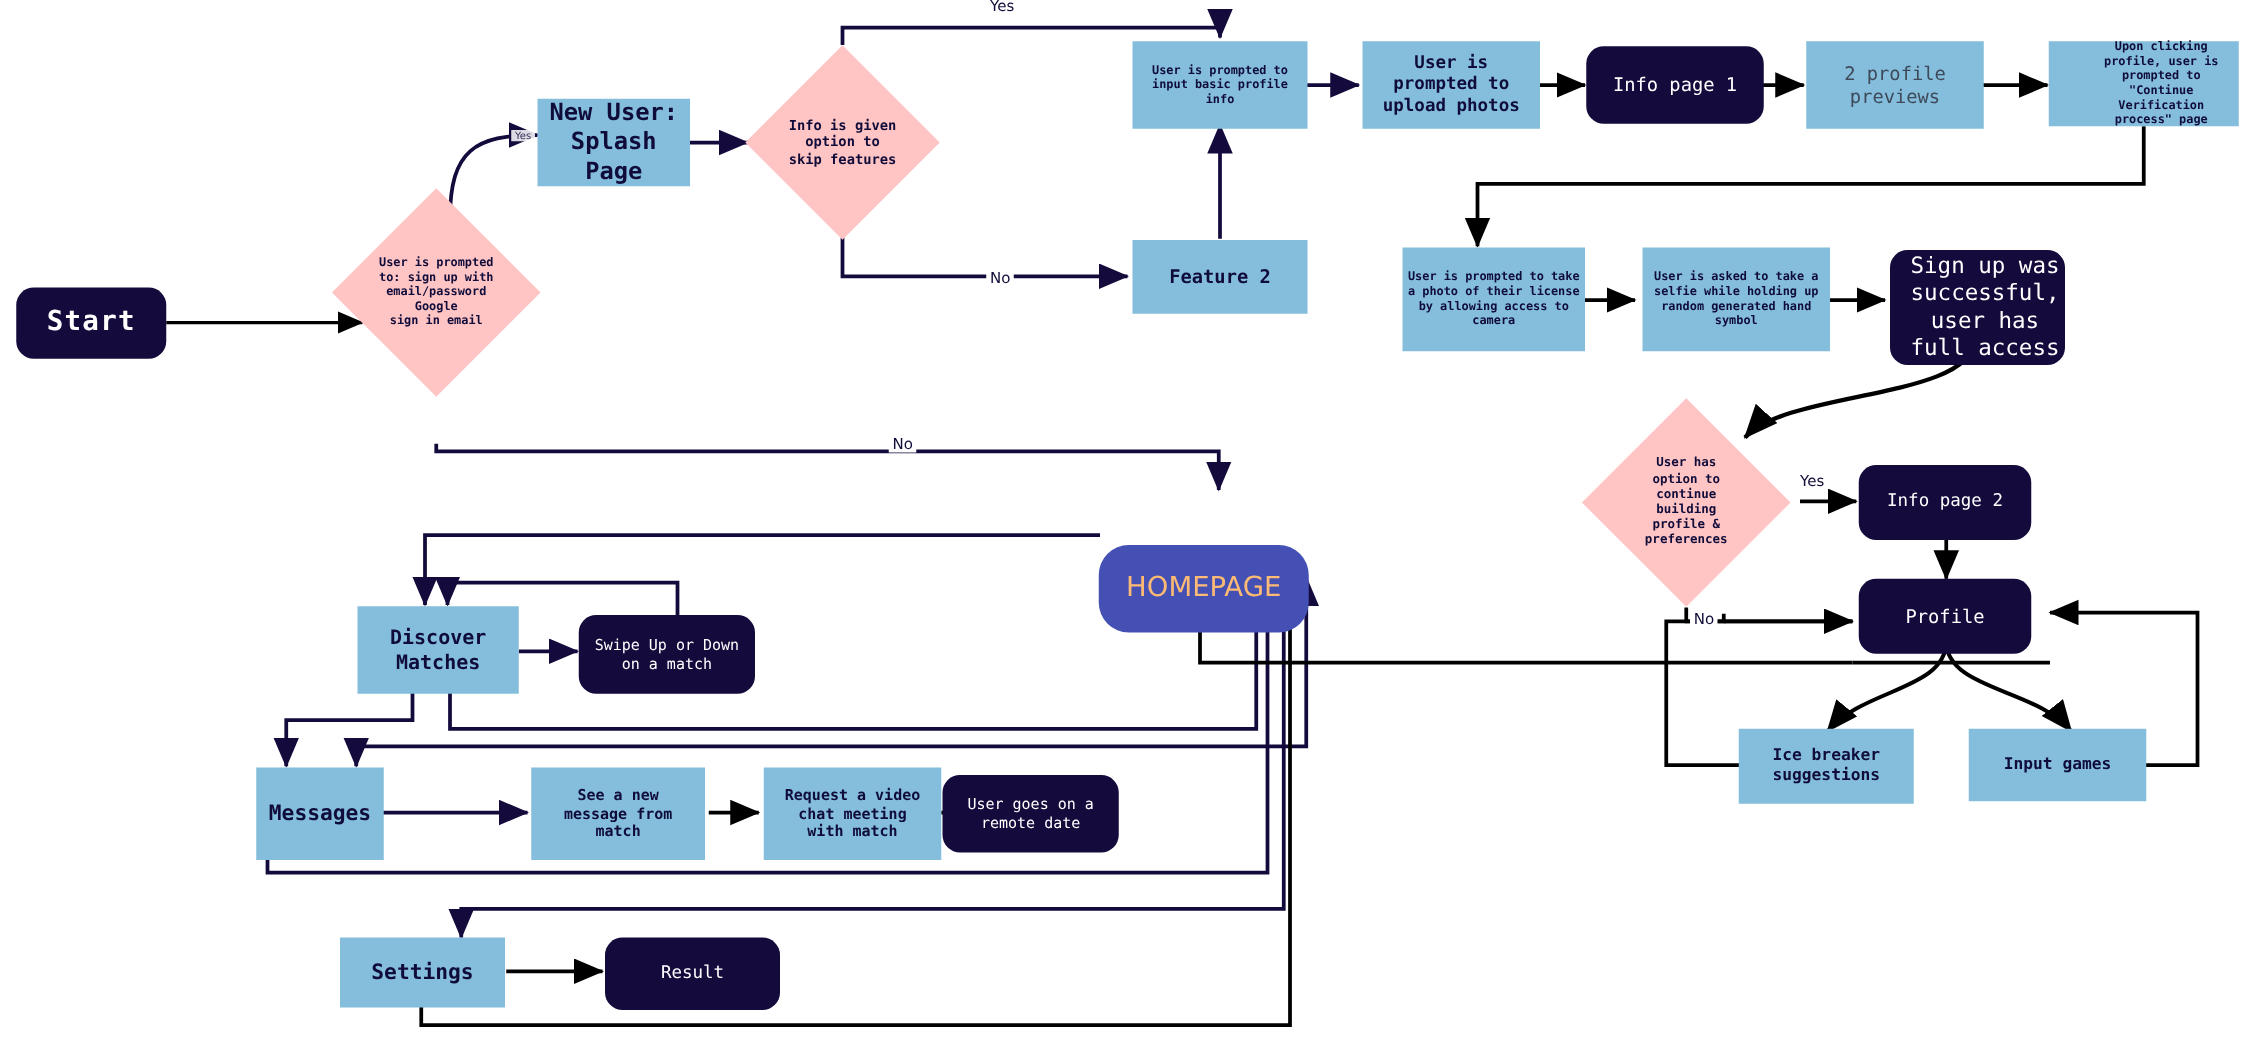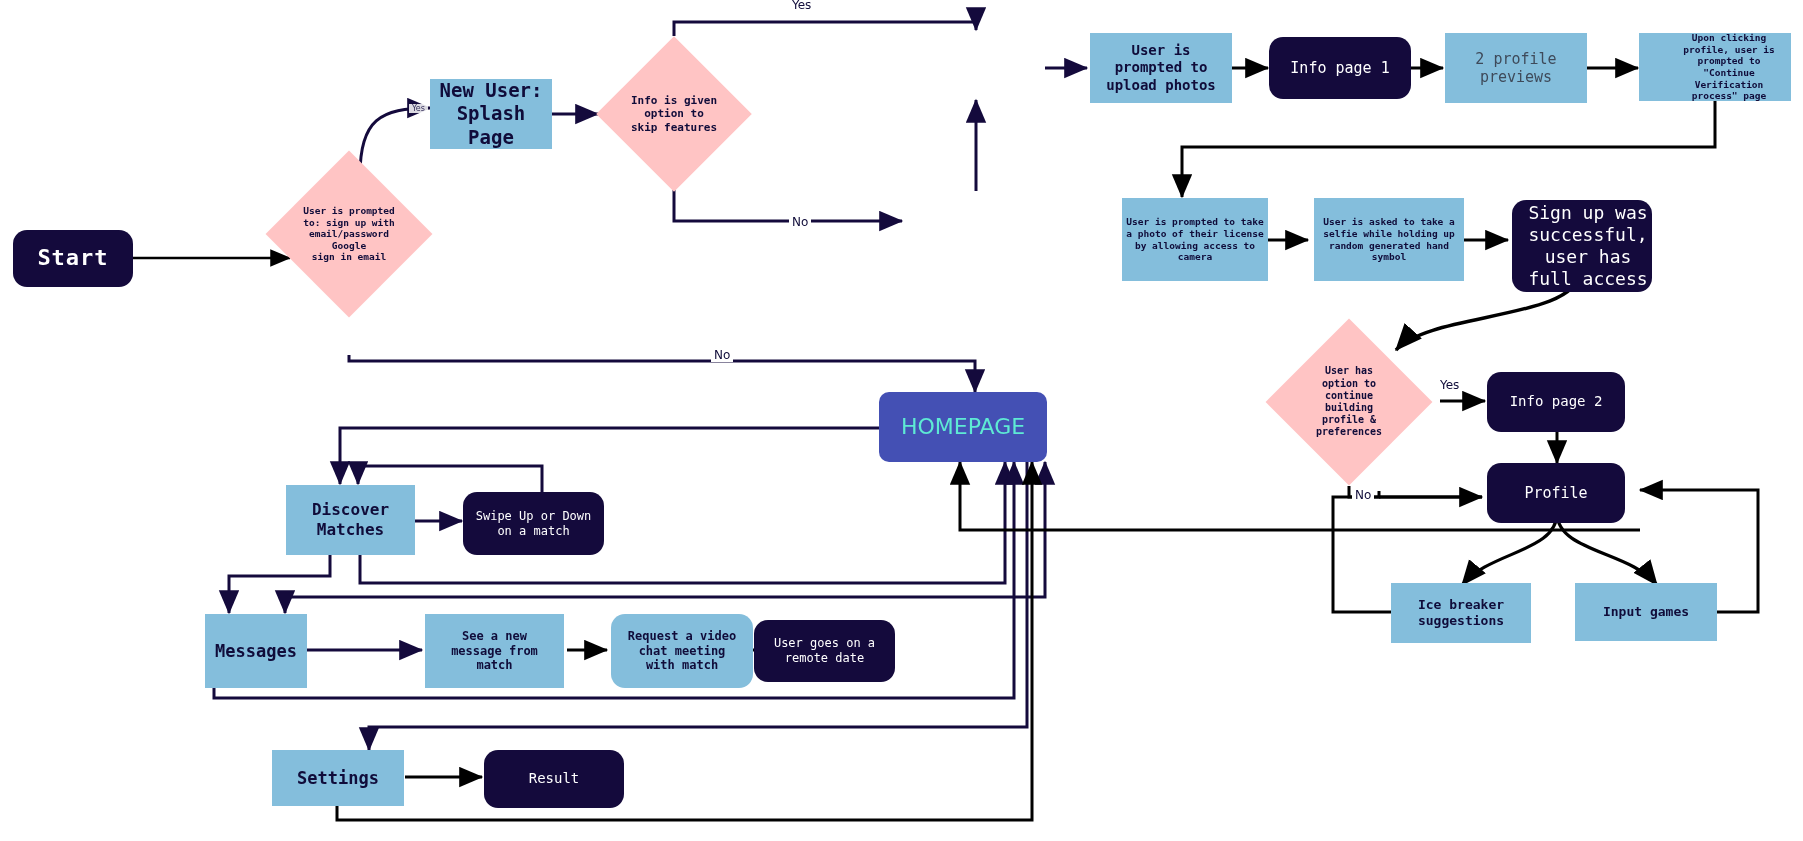--- a/index.html
+++ b/index.html
@@ -27,21 +27,21 @@
   
   .n-diamond{background:transparent;color:#100c3a;font-weight:bold;}
   .n-diamond .dshape{
     position:absolute;left:0;top:0;width:100%;height:100%;
     background:#ffc4c4;
     transform:rotate(45deg);
     z-index:0;
   }
   .n-diamond .dtext{position:relative;z-index:1;width:72%;}
   
-  .n-purple{background:#4450b4;color:#5eead4;border-radius:10px;font-weight:normal;}
+  .n-purple{background:#4450b4;color:#fdba74;border-radius:24px;font-weight:normal;margin-top:44px;}
 
   .edge-label{
     position:absolute;
     font-family:"DejaVu Sans","Liberation Sans",sans-serif;
     font-size:12px;color:#100c3a;background:#ffffff;
     padding:0 3px;
     white-space:nowrap;
   }
   .lbl-faint{color:#3a3560;font-size:8px;opacity:.85;}
 </style>
@@ -162,21 +162,27 @@
 Splash Page</span>
   </div>
 
   <div class="node n-diamond" style="left:619px;top:59px;width:110px;height:110px;font-size:11px;">
     <div class="dshape"></div>
     <span class="dtext" style="width:128%;">Info is given
 option to
 skip features</span>
   </div>
 
-
+  <div class="node n-rect" style="left:906px;top:33px;width:140px;height:70px;font-size:9.5px;">
+    <span>User is prompted to input basic profile info</span>
+  </div>
+
+  <div class="node n-rect" style="left:906px;top:192px;width:140px;height:59px;font-size:15px;">
+    <span>Feature 2</span>
+  </div>
 
   <div class="node n-rect" style="left:1090px;top:33px;width:142px;height:70px;font-size:14px;">
     <span>User is
 prompted to
 upload photos</span>
   </div>
 
   <div class="node n-dark" style="left:1269px;top:37px;width:142px;height:62px;font-size:15px;">
     <span>Info page 1</span>
   </div>
@@ -246,21 +252,21 @@
   <div class="node n-rect" style="left:205px;top:614px;width:102px;height:74px;font-size:17px;">
     <span>Messages</span>
   </div>
 
   <div class="node n-rect" style="left:425px;top:614px;width:139px;height:74px;font-size:12px;">
     <span>See a new
 message from
 match</span>
   </div>
 
-  <div class="node n-rect" style="left:611px;top:614px;width:142px;height:74px;font-size:12px;border-radius:14px;">
+  <div class="node n-rect" style="left:611px;top:614px;width:142px;height:74px;font-size:12px;">
     <span>Request a video
 chat meeting
 with match</span>
   </div>
 
   <div class="node n-dark" style="left:754px;top:620px;width:141px;height:62px;font-size:12px;">
     <span>User goes on a
 remote date</span>
   </div>
 

